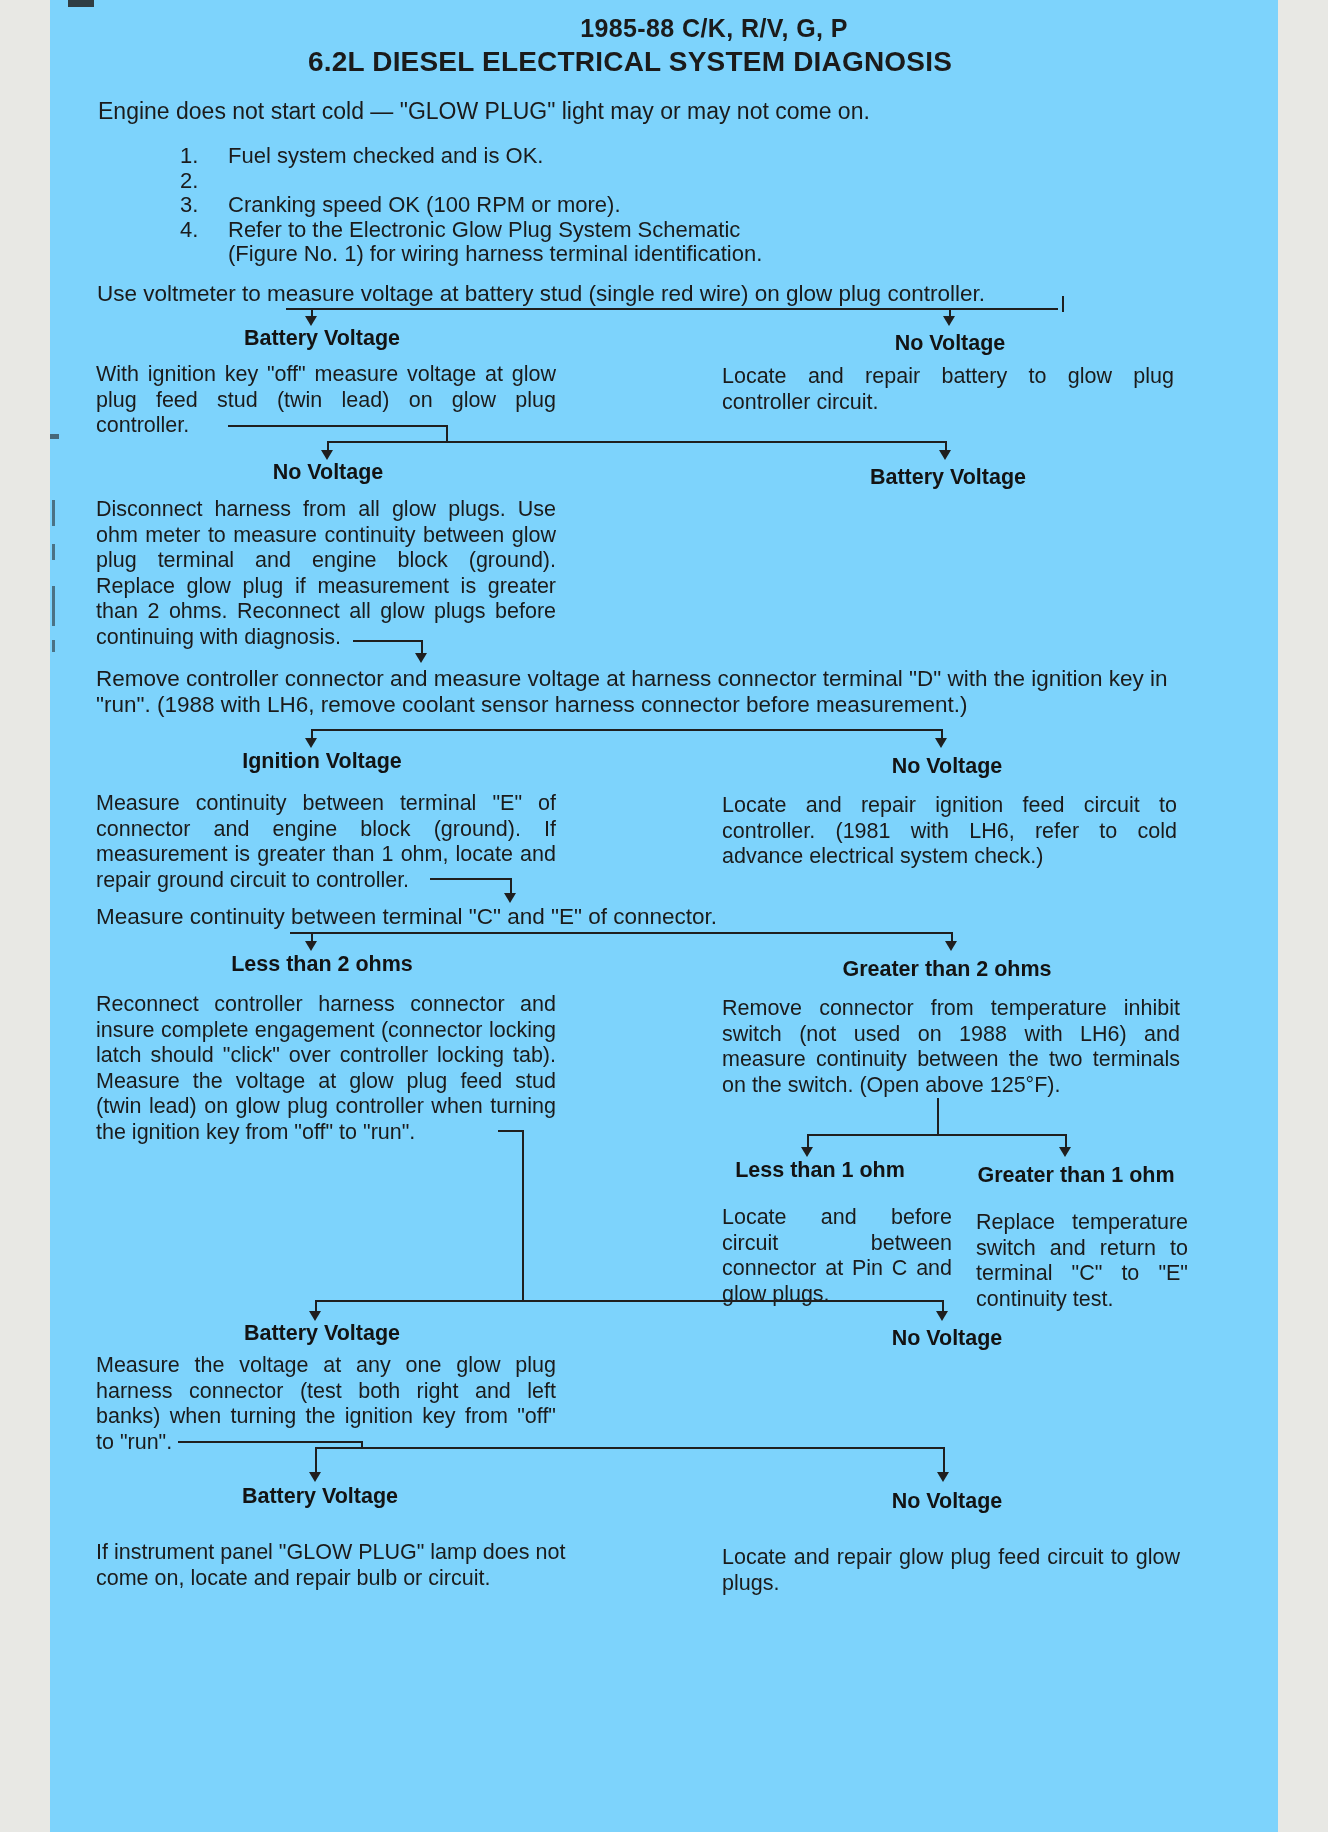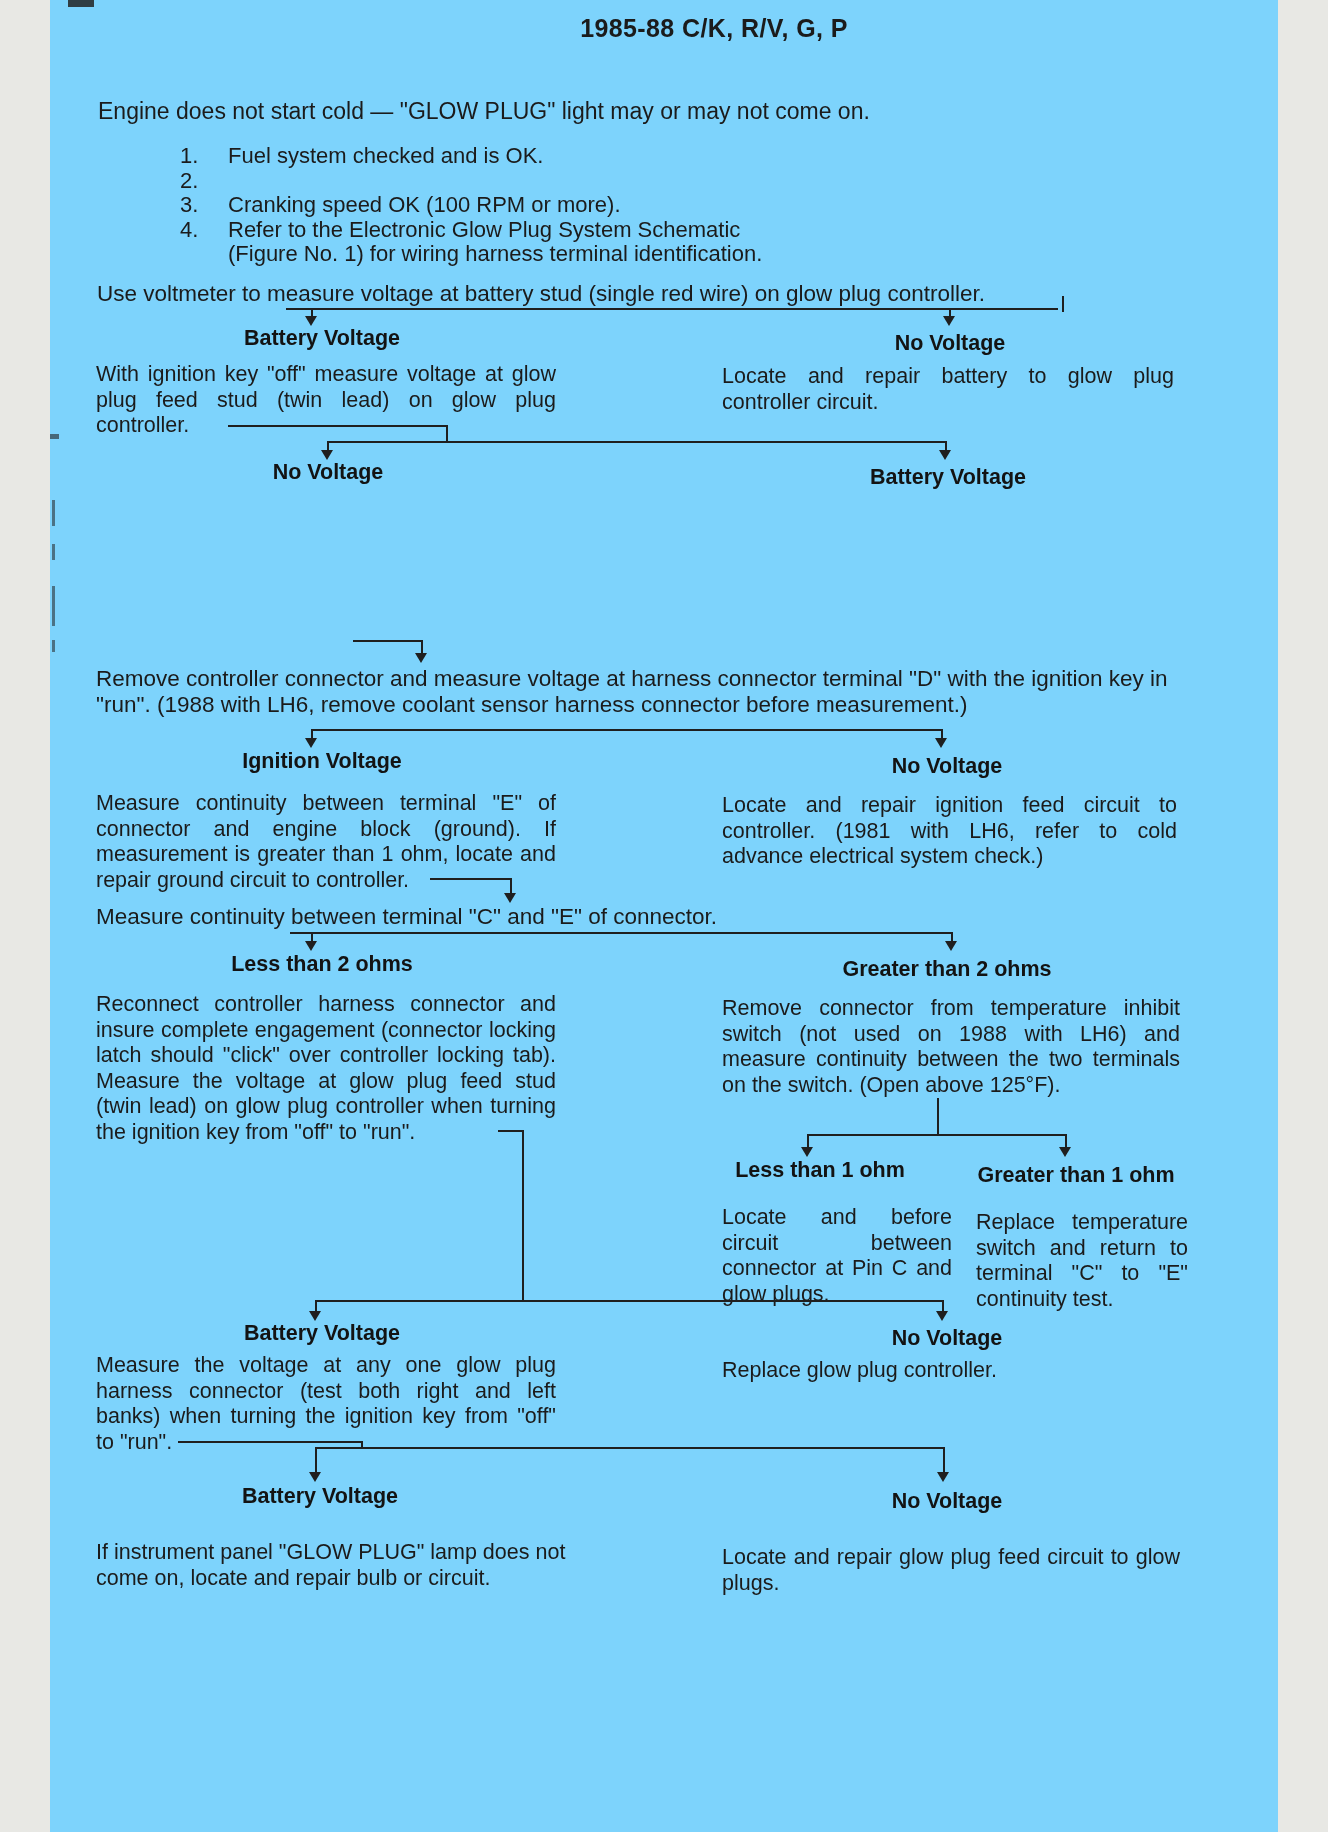--- a/index.html
+++ b/index.html
@@ -33,20 +33,21 @@
 <div class="page">
 
   <div class="art" style="top:0;left:18px;width:26px;height:7px;opacity:.85"></div>
   <div class="art" style="top:434px;left:0;width:9px;height:5px;opacity:.6"></div>
   <div class="art" style="top:500px;left:2px;width:3px;height:26px;opacity:.55"></div>
   <div class="art" style="top:544px;left:2px;width:3px;height:16px;opacity:.55"></div>
   <div class="art" style="top:586px;left:2px;width:3px;height:40px;opacity:.55"></div>
   <div class="art" style="top:640px;left:2px;width:3px;height:12px;opacity:.55"></div>
 
   <div class="t1">1985-88 C/K, R/V, G, P</div>
+  <div class="t2">6.2L DIESEL ELECTRICAL SYSTEM DIAGNOSIS</div>
   <div class="intro">Engine does not start cold — "GLOW PLUG" light may or may not come on.</div>
 
   <div class="list">
     <div class="li">
       <span class="num">1.</span>
       <span class="txt">Fuel system checked and is OK.</span>
     </div>
     <div class="li">
       <span class="num">2.</span>
     </div>
@@ -77,20 +78,21 @@
   <div class="hline" style="top:425px;left:178px;width:220px"></div>
   <div class="vline" style="top:425px;left:396px;height:18px"></div>
   <div class="hline" style="top:441px;left:277px;width:620px"></div>
   <div class="vline" style="top:441px;left:277px;height:12px"></div>
   <div class="arr" style="top:450px;left:271px"></div>
   <div class="vline" style="top:441px;left:895px;height:12px"></div>
   <div class="arr" style="top:450px;left:889px"></div>
 
   <div class="lbl" style="top:460px;left:138px">No Voltage</div>
   <div class="lbl" style="top:465px;left:758px">Battery Voltage</div>
+  <div class="blk" style="top:497px;left:46px;width:460px">Disconnect harness from all glow plugs. Use ohm meter to measure continuity between glow plug terminal and engine block (ground). Replace glow plug if measurement is greater than 2 ohms. Reconnect all glow plugs before continuing with diagnosis.</div>
 
   <div class="hline" style="top:640px;left:303px;width:70px"></div>
   <div class="vline" style="top:640px;left:371px;height:16px"></div>
   <div class="arr" style="top:653px;left:365px"></div>
 
   <div class="step" style="top:666px;left:46px;width:1090px">Remove controller connector and measure voltage at harness connector terminal "D" with the ignition key in "run". (1988 with LH6, remove coolant sensor harness connector before measurement.)</div>
   <div class="hline" style="top:729px;left:261px;width:632px"></div>
   <div class="vline" style="top:729px;left:261px;height:12px"></div>
   <div class="arr" style="top:738px;left:255px"></div>
   <div class="vline" style="top:729px;left:891px;height:12px"></div>
@@ -132,21 +134,20 @@
   <div class="vline" style="top:1130px;left:472px;height:172px"></div>
   <div class="hline" style="top:1300px;left:265px;width:629px"></div>
   <div class="vline" style="top:1300px;left:265px;height:14px"></div>
   <div class="arr" style="top:1311px;left:259px"></div>
   <div class="vline" style="top:1300px;left:892px;height:14px"></div>
   <div class="arr" style="top:1311px;left:886px"></div>
 
   <div class="lbl" style="top:1321px;left:132px">Battery Voltage</div>
   <div class="lbl" style="top:1326px;left:757px">No Voltage</div>
   <div class="blk" style="top:1353px;left:46px;width:460px">Measure the voltage at any one glow plug harness connector (test both right and left banks) when turning the ignition key from "off" to "run".</div>
-  <div class="blk" style="top:1358px;left:672px;width:458px;text-align:left">Replace glow plug controller.</div>
 
   <div class="hline" style="top:1441px;left:128px;width:185px"></div>
   <div class="vline" style="top:1441px;left:311px;height:8px"></div>
   <div class="hline" style="top:1447px;left:265px;width:630px"></div>
   <div class="vline" style="top:1447px;left:265px;height:28px"></div>
   <div class="arr" style="top:1472px;left:259px"></div>
   <div class="vline" style="top:1447px;left:893px;height:28px"></div>
   <div class="arr" style="top:1472px;left:887px"></div>
 
   <div class="lbl" style="top:1484px;left:130px">Battery Voltage</div>

